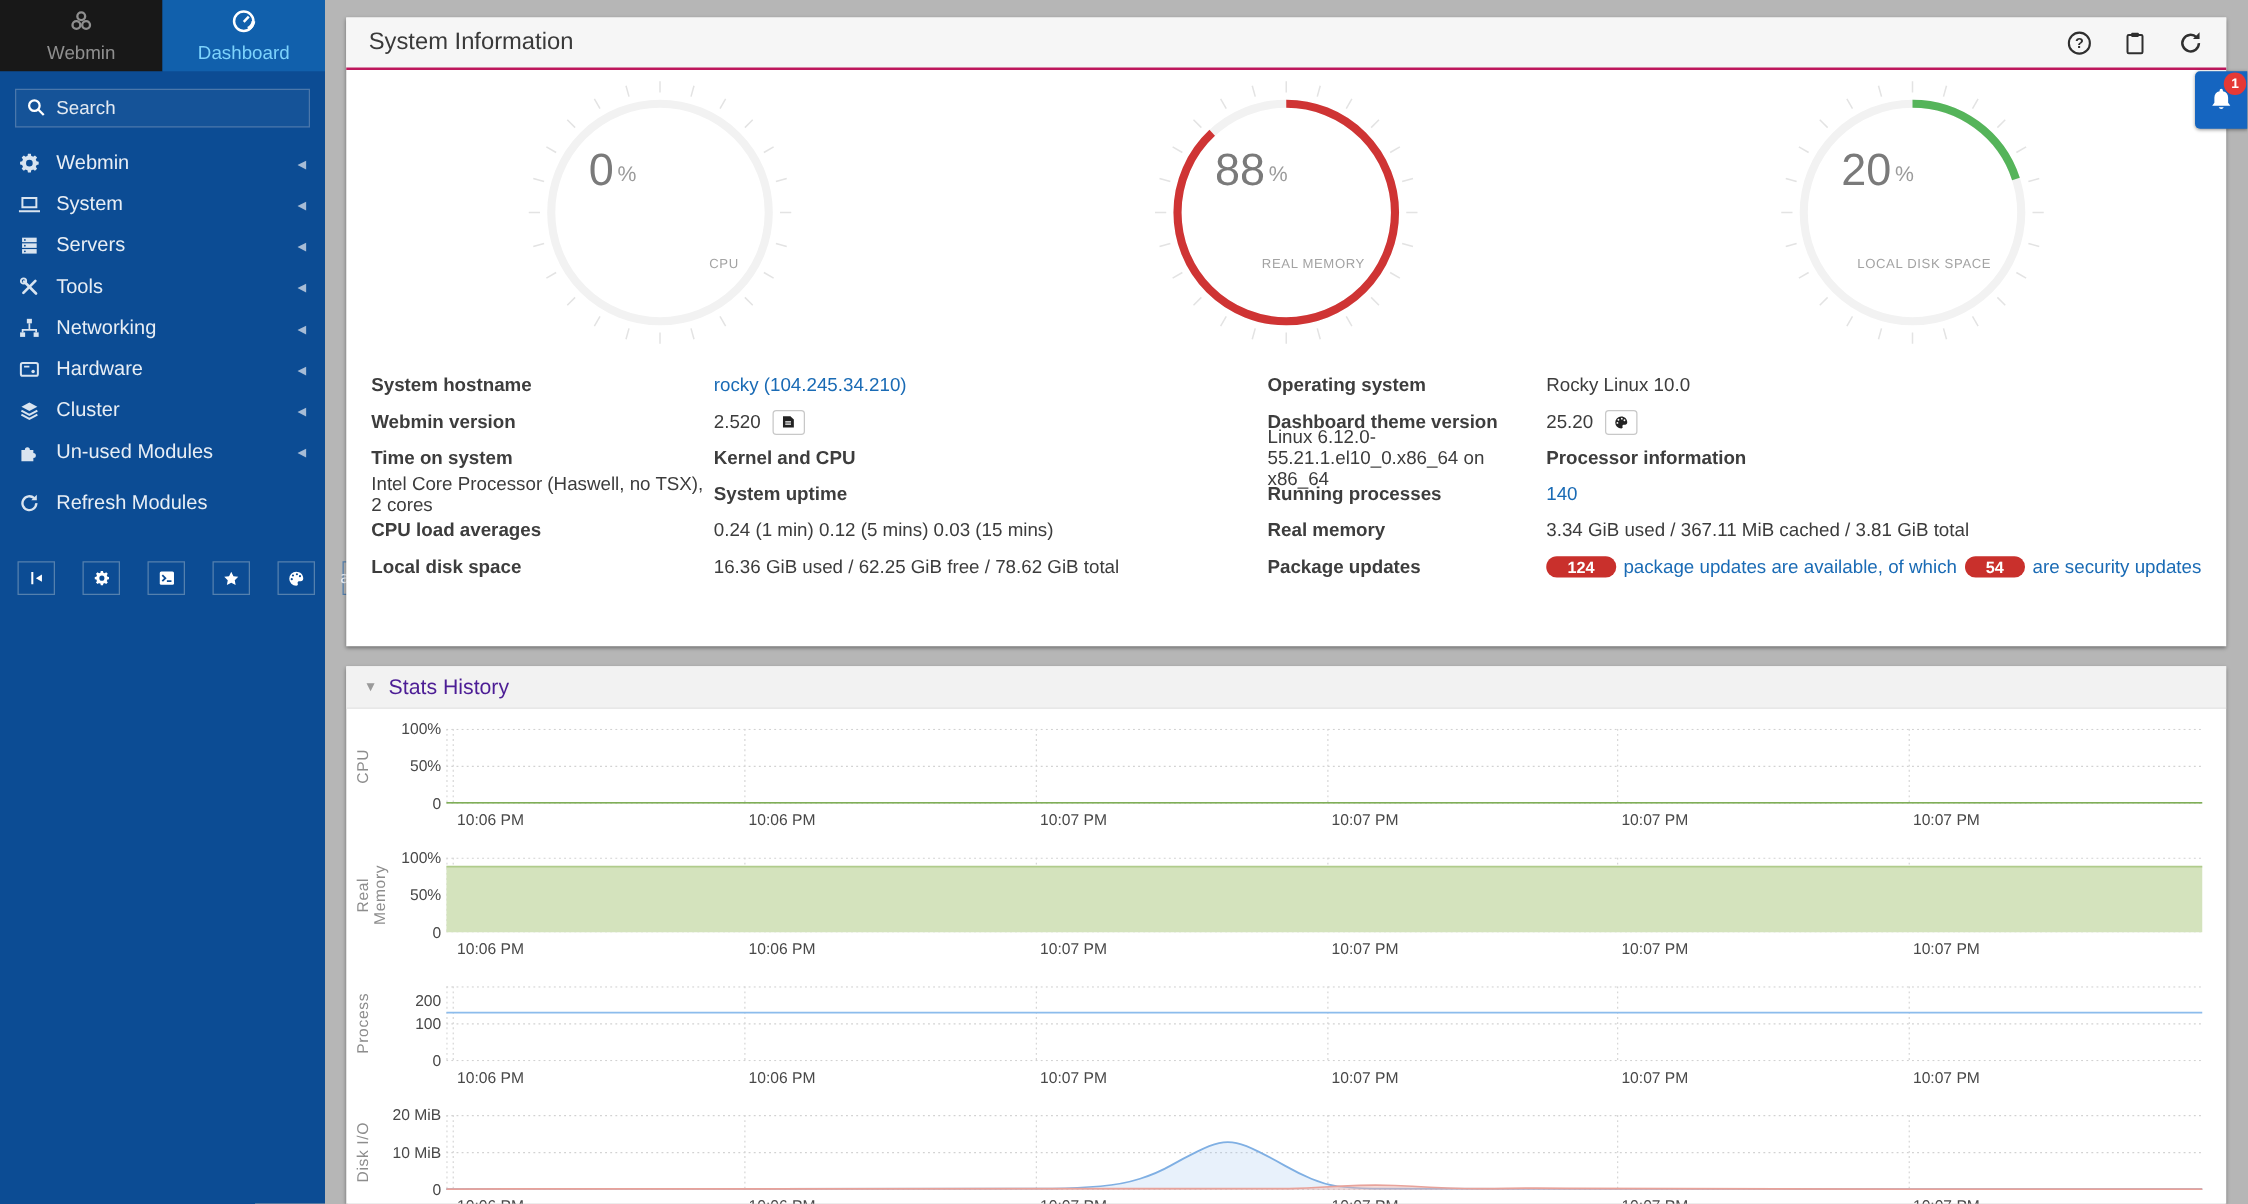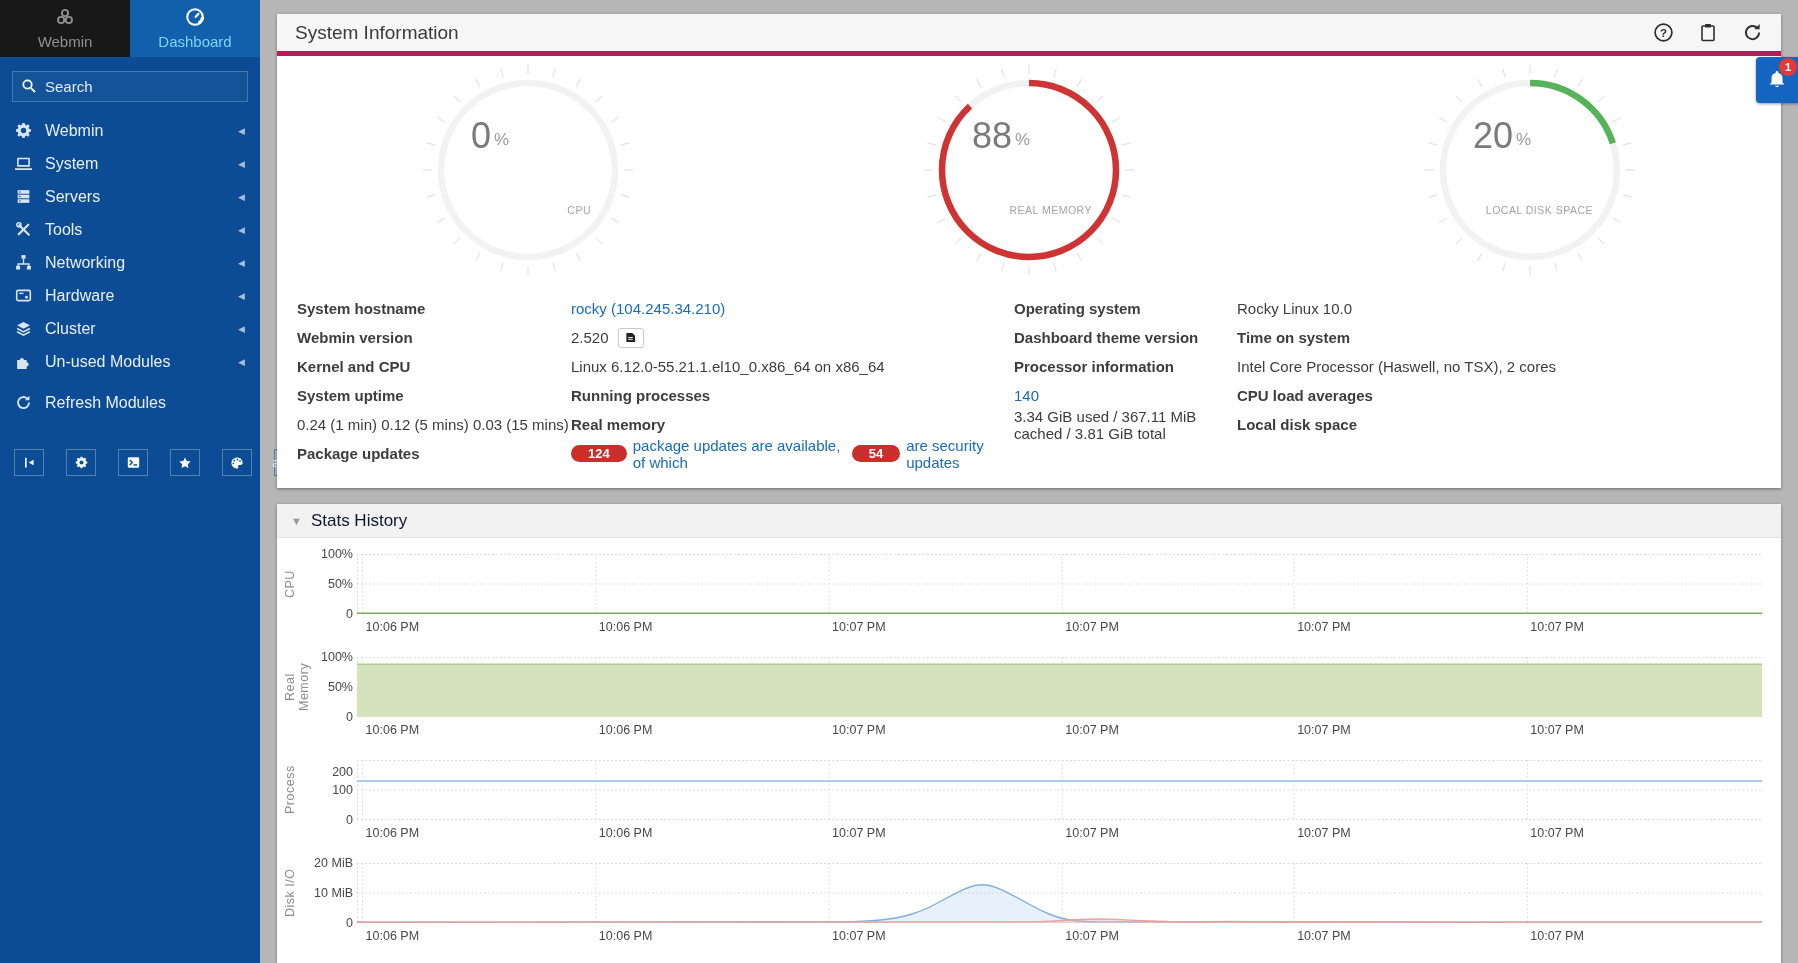--- a/index.html
+++ b/index.html
@@ -22,21 +22,21 @@
   .nav-item svg { flex:0 0 17px; }
   .nav-refresh { margin-top:8px; }
   .btnrow { display:flex; gap:22px; margin:30px 14px 0; align-items:center; }
   .sbtn { display:flex; align-items:center; justify-content:center; gap:5px; min-width:30px; height:27px; border:1px solid #5480ae; background:transparent; cursor:pointer; padding:0 6px; color:#fff; }
   .sbtn.admin { font-family:"DejaVu Sans Mono",monospace; font-size:13px; color:#e8eef5; }
   .sbtn.logout { margin-left:4px; }
 
   
   .main { position:absolute; left:260px; top:0; right:0; bottom:0; padding:14px 17px 0; }
   .panel { background:#fff; box-shadow:0 1px 3px rgba(0,0,0,.4); }
-  .panel-header { height:42px; display:flex; align-items:center; padding:0 18px; background:#f6f6f6; border-bottom:5px solid #be185d; }
+  .panel-header { height:42px; display:flex; align-items:center; padding:0 18px; background:#f6f6f6; border-bottom:2px solid #be185d; }
   .panel-title { font-size:19px; color:#3a3a3a; }
   .hicons { margin-left:auto; display:flex; gap:24px; align-items:center; }
   .hicon { cursor:pointer; display:flex; }
 
   
   .gaugerow { display:flex; justify-content:space-around; padding-top:6px; }
   .gauge { width:216px; height:216px; }
   .gauge text { font-family:"Liberation Sans",sans-serif; }
 
   
@@ -44,21 +44,21 @@
   .infogrid > div { height:29px; display:flex; align-items:center; }
   .lbl { font-weight:bold; color:#3d3d3d; }
   .link { color:#1a6bb5; cursor:pointer; text-decoration:none; }
   .badge { background:#c9302c; color:#fff; font-size:13px; font-weight:bold; border-radius:10px; padding:1px 17px; margin:0 6px; }
   .badge:first-child { margin-left:0; }
   .minibtn { display:inline-flex; align-items:center; justify-content:center; border:1px solid #c8c8c8; background:#fff; border-radius:3px; width:26px; height:20px; margin-left:9px; cursor:pointer; }
 
   
   .stats { margin-top:16px; height:520px; overflow:hidden; }
   .stats-header { height:34px; display:flex; align-items:center; gap:9px; padding:0 14px; background:#f2f2f2; border-bottom:1px solid #e4e4e4; cursor:pointer; }
-  .stats-title { font-size:17px; color:#0f172a; }
+  .stats-title { font-size:17px; color:#4c1d95; }
   .caret { color:#9a9a9a; font-size:11px; }
   #charts { position:relative; padding-top:12px; }
   .chart-block { position:relative; height:103px; }
   .chart-ylabel { position:absolute; left:6px; top:4px; height:60px; width:16px; writing-mode:vertical-rl; transform:rotate(180deg); text-align:center; font-size:12.5px; color:#8d8d8d; letter-spacing:.5px; }
   .chart-ytick { position:absolute; width:52px; left:24px; text-align:right; transform:translateY(-50%); font-size:12.5px; color:#484848; }
   .plot { position:absolute; left:80px; top:4px; width:1405px; height:60px; background:#fff; }
   .chart-xlabel { position:absolute; top:70px; font-size:12.5px; color:#484848; white-space:nowrap; }
 
   
   .bell { position:absolute; right:0; top:57px; width:42px; height:46px; background:#1565c0; border-radius:4px 0 0 4px; display:flex; align-items:center; justify-content:center; cursor:pointer; box-shadow:0 1px 3px rgba(0,0,0,.4); }
@@ -374,39 +374,54 @@
       <div>
         <span>2.520</span>
         <span class="minibtn">
           <svg width="11" height="11" viewBox="0 0 12 12">
               <path fill="#222" d="M1.5 1h6.5L11 4v7H1.5z"></path>
               <path d="M3.5 6h5M3.5 8h5" stroke="#fff" stroke-width="1"></path>
             </svg>
         </span>
       </div>
       <div class="lbl">Dashboard theme version</div>
+      <div>
+        <span>25.20</span>
+        <span class="minibtn">
+          <svg width="12" height="12" viewBox="0 0 16 16">
+              <path fill="#222" d="M8 1.6a6.4 6.4 0 1 0 0 12.8c1 0 1.5-.6 1.5-1.3 0-.5-.3-.9-.3-1.4 0-.8.7-1.4 1.6-1.4h1.2c1.5 0 2.4-1 2.4-2.5C14.4 4.1 11.5 1.6 8 1.6z"></path>
+              <g fill="#fff">
+                <circle cx="5" cy="5" r="1"></circle>
+                <circle cx="8.6" cy="3.9" r="1"></circle>
+                <circle cx="3.9" cy="8.4" r="1"></circle>
+                <circle cx="11.4" cy="5.6" r="1"></circle>
+              </g>
+            </svg>
+        </span>
+      </div>
 
       <div class="lbl">Time on system</div>
       <div class="lbl">Kernel and CPU</div>
       <div>Linux 6.12.0-55.21.1.el10_0.x86_64 on x86_64</div>
 
       <div class="lbl">Processor information</div>
       <div>Intel Core Processor (Haswell, no TSX), 2 cores</div>
       <div class="lbl">System uptime</div>
 
       <div class="lbl">Running processes</div>
       <div>
           <a class="link">140</a>
         </div>
       <div class="lbl">CPU load averages</div>
       <div>0.24 (1 min) 0.12 (5 mins) 0.03 (15 mins)</div>
 
       <div class="lbl">Real memory</div>
       <div>3.34 GiB used / 367.11 MiB cached / 3.81 GiB total</div>
       <div class="lbl">Local disk space</div>
+      <div>16.36 GiB used / 62.25 GiB free / 78.62 GiB total</div>
 
       <div class="lbl">Package updates</div>
       <div>
         <span class="badge">124</span>
         <a class="link">package updates are available, of which</a>
         <span class="badge">54</span>
         <a class="link">are security updates</a>
       </div>
       <div></div>
         <div></div>

